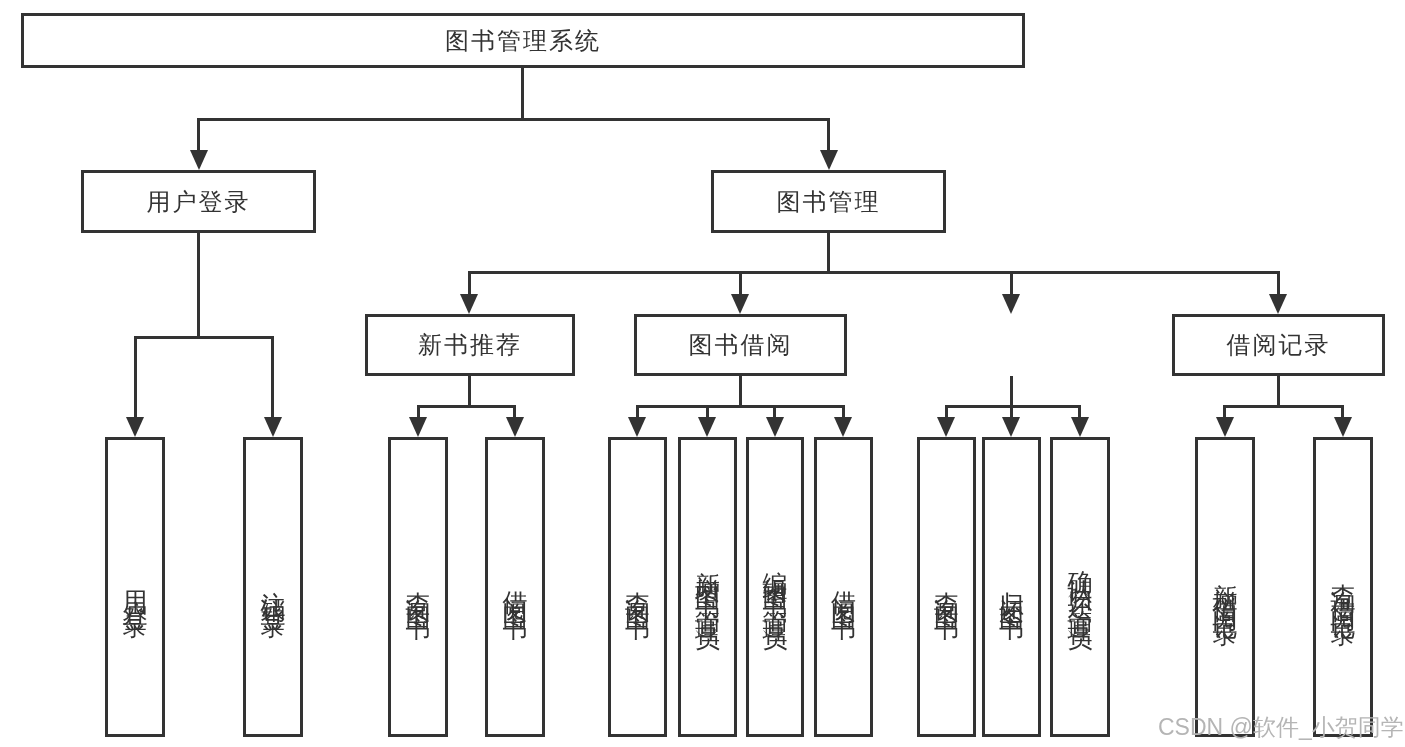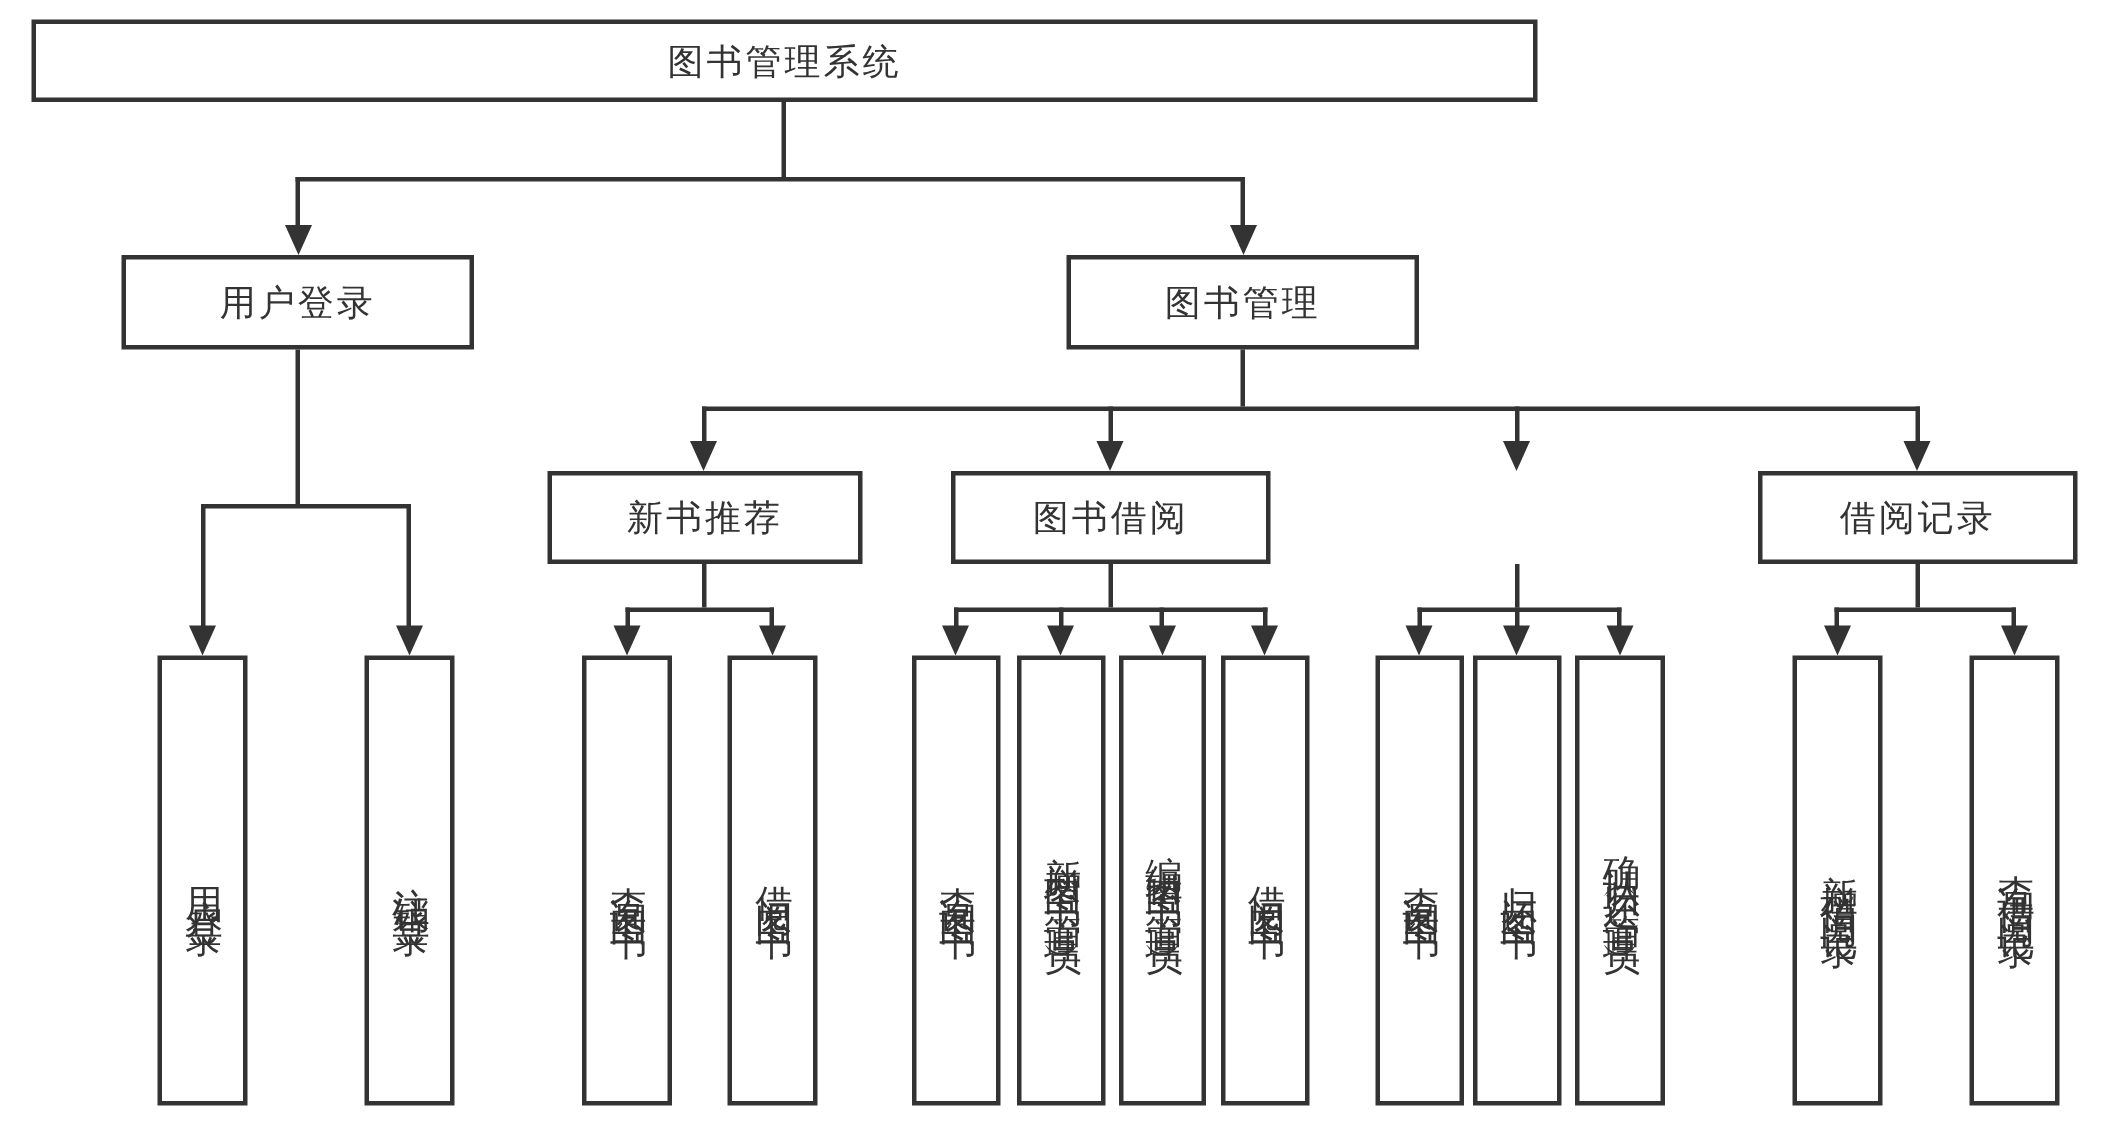--- a/index.html
+++ b/index.html
@@ -171,14 +171,15 @@
     <span class="vlabel">确认归还（管理员）</span>
   </div>
 
   <div class="box" style="left:1195px;top:437px;width:60px;height:300px;">
     <span class="vlabel">新增借阅记录</span>
   </div>
   <div class="box" style="left:1313px;top:437px;width:60px;height:300px;">
     <span class="vlabel">查询借阅记录</span>
   </div>
 
+  <div class="watermark">CSDN @软件_小贺同学</div>
 
 </div>
 
 </body></html>

